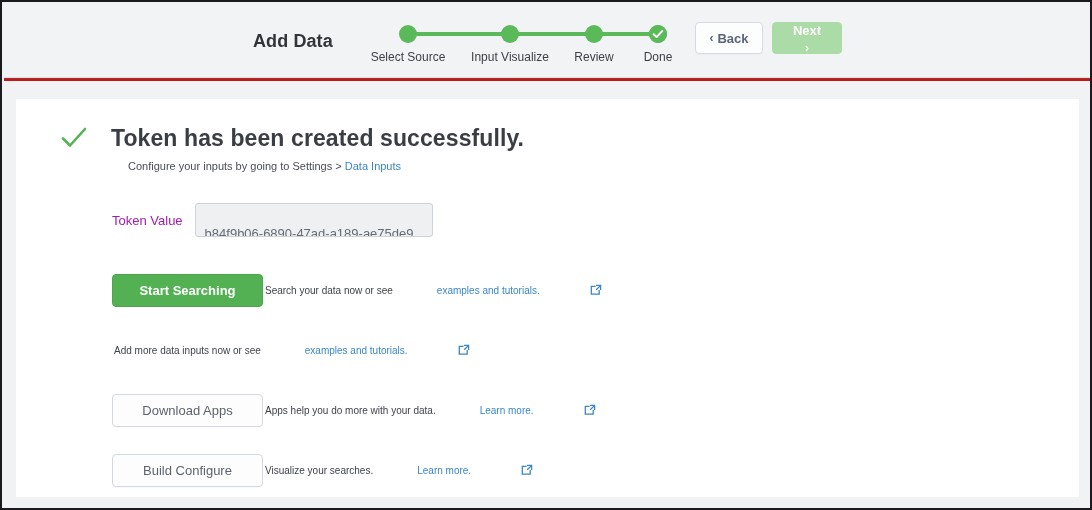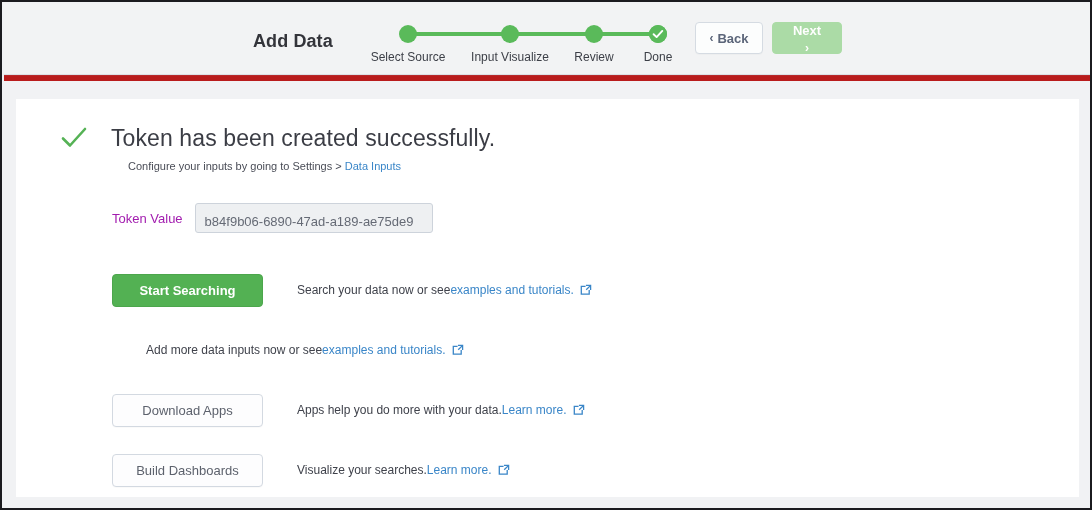--- a/index.html
+++ b/index.html
@@ -27,21 +27,21 @@
     overflow: hidden;
   }
 
   
   .wizard-header {
     position: absolute;
     left: 2px; top: 2px;
     width: 1088px;
     height: 77px;
     background: #f2f3f4;
-    border-bottom: 6px solid #b91c1c;
+    border-bottom: 3px solid #b91c1c;
     box-sizing: border-box;
   }
   .wizard-header:after {
     content: "";
     position: absolute;
     left: 0; bottom: -1px;
     width: 100%;
     height: 2px;
     background: linear-gradient(to bottom, rgba(160,172,190,.35), rgba(160,172,190,0));
   }
@@ -165,21 +165,21 @@
     left: 44px;
     top: 25px;
     color: #55b255;
   }
   .success-title {
     position: absolute;
     left: 95px;
     top: 26px;
     font-size: 23px;
     color: #3b3d45;
-    font-weight: normal;
+    font-weight: bold;
     letter-spacing: .1px;
   }
   .success-sub {
     position: absolute;
     left: 112px;
     top: 61px;
     font-size: 11px;
     color: #4a4d57;
     text-align: right;
   }
@@ -205,21 +205,21 @@
   .token-value {
     width: 238px;
     height: 30px;
     box-sizing: border-box;
     background: #eef0f2;
     border: 1px solid #cdd3db;
     border-radius: 3px;
     color: #656a75;
     font-size: 13px;
     font-family: "Liberation Sans", sans-serif;
-    padding: 4px 9px;
+    padding: 16px 9px;
     line-height: 28px;
     white-space: nowrap;
     overflow: hidden;
     cursor: text;
   }
 
   
   .actions {
     position: absolute;
     left: 96px;
@@ -250,26 +250,27 @@
     color: #ffffff;
     font-weight: bold;
   }
   .action-btn.secondary {
     background: #fdfdfe;
     border: 1px solid #d3d9e1;
     color: #5d626d;
     box-shadow: 0 1px 0 rgba(0,0,0,.02);
   }
   .action-desc {
-    margin-left: 34px;
-    font-size: 12px;
+    margin-left: 2px;
+    font-size: 10px;
     color: #3f424b;
     white-space: nowrap;
     display: inline-flex;
     align-items: center;
+    gap: 44px;
   }
   .ext-icon {
     display: inline-block;
     margin-left: 6px;
     position: relative;
     top: 1px;
   }
 </style>
 </head>
 <body>
@@ -381,21 +382,21 @@
               <svg width="12" height="12" viewBox="0 0 12 12">
                 <path d="M9.2 6.6 V10.2 H1.3 V2.4 H4.9" stroke="#3a86c8" stroke-width="1.3" fill="none" stroke-linecap="square"></path>
                 <path d="M6.6 1.4 H10.6 V5.4" stroke="#3a86c8" stroke-width="1.3" fill="none" stroke-linecap="square"></path>
                 <path d="M10.4 1.6 L6.2 5.8" stroke="#3a86c8" stroke-width="1.3" fill="none"></path>
               </svg>
             </span>
           </span>
         </div>
 
         <div class="action-row">
-          <button class="action-btn secondary">Build Dashboards</button>
+          <button class="action-btn secondary">Build Configure</button>
           <span class="action-desc">
             <span>Visualize your searches. </span>
               <a class="link">Learn more.</a>
             <span class="ext-icon">
               <svg width="12" height="12" viewBox="0 0 12 12">
                 <path d="M9.2 6.6 V10.2 H1.3 V2.4 H4.9" stroke="#3a86c8" stroke-width="1.3" fill="none" stroke-linecap="square"></path>
                 <path d="M6.6 1.4 H10.6 V5.4" stroke="#3a86c8" stroke-width="1.3" fill="none" stroke-linecap="square"></path>
                 <path d="M10.4 1.6 L6.2 5.8" stroke="#3a86c8" stroke-width="1.3" fill="none"></path>
               </svg>
             </span>

